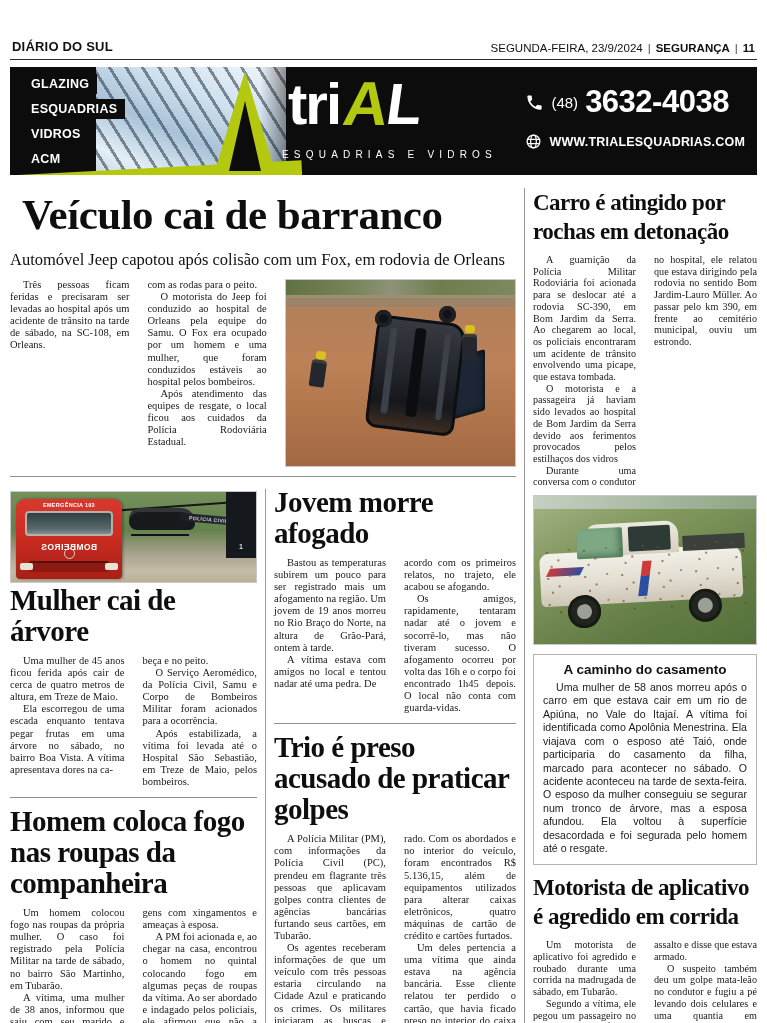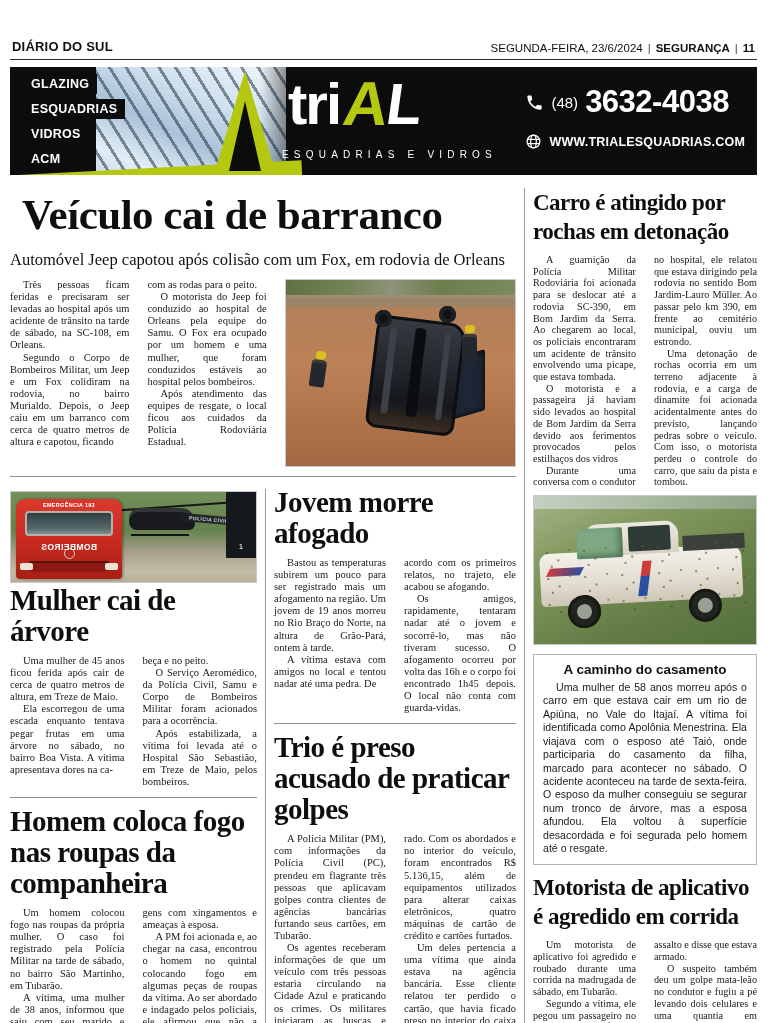--- a/index.html
+++ b/index.html
@@ -150,21 +150,21 @@
   .pp-wheel .rim{position:absolute;inset:9px;background:#9aa095;border-radius:50%;}
   .pp-wh1{left:26px;bottom:-5px;} .pp-wh2{right:26px;bottom:-5px;}
 </style>
 </head>
 <body>
 
 <div class="page">
 
   <div class="topbar">
     <span class="paper">DIÁRIO DO SUL</span>
-    <span class="meta"><span>SEGUNDA-FEIRA, 23/6/2024</span><span class="sep">|</span><b>SEGURANÇA</b><span class="sep">|</span><b>11</b></span>
+    <span class="meta"><span>SEGUNDA-FEIRA, 23/9/2024</span><span class="sep">|</span><b>SEGURANÇA</b><span class="sep">|</span><b>11</b></span>
   </div>
 
   <div class="banner">
     <div class="b-photo">
         <div class="glass"></div>
       </div>
     <div class="b-fade"></div>
     <div class="b-wedge"></div>
     <div class="b-tags">
       <span class="b-tag">GLAZING</span>
@@ -204,21 +204,20 @@
   <div class="content">
 
     <div class="main-area">
 
       <div>
         <h1 class="headline h-main">Veículo cai de barranco</h1>
         <div class="subtitle">Automóvel Jeep capotou após colisão com um Fox, em rodovia de Orleans</div>
         <div class="art-body">
           <div class="bcol">
             <p>Três pessoas ficam feridas e precisaram ser levadas ao hospital após um acidente de trânsito na tarde de sábado, na SC-108, em Orleans.</p>
-            <p>Segundo o Corpo de Bombeiros Militar, um Jeep e um Fox colidiram na rodovia, no bairro Murialdo. Depois, o Jeep caiu em um barranco com cerca de quatro metros de altura e capotou, ficando</p>
           </div>
           <div class="bcol">
             <p class="cont">com as rodas para o peito.</p>
             <p>O motorista do Jeep foi conduzido ao hospital de Orleans pela equipe do Samu. O Fox era ocupado por um homem e uma mulher, que foram conduzidos estáveis ao hospital pelos bombeiros.</p>
             <p>Após atendimento das equipes de resgate, o local ficou aos cuidados da Polícia Rodoviária Estadual.</p>
           </div>
           <div class="photo photo-crash">
             <div class="pc-veg"></div>
             <div class="pc-track"></div>
             <div class="pc-door"></div>
@@ -338,21 +337,20 @@
       <div>
         <h2 class="headline h2-sm">Carro é atingido por rochas em detonação</h2>
         <div class="art-body">
           <div class="bcol">
             <p>A guarnição da Polícia Militar Rodoviária foi acionada para se deslocar até a rodovia SC-390, em Bom Jardim da Serra. Ao chegarem ao local, os policiais encontraram um acidente de trânsito envolvendo uma picape, que estava tombada.</p>
             <p>O motorista e a passageira já haviam sido levados ao hospital de Bom Jardim da Serra devido aos ferimentos provocados pelos estilhaços dos vidros</p>
             <p>Durante uma conversa com o condutor</p>
           </div>
           <div class="bcol">
             <p class="cont">no hospital, ele relatou que estava dirigindo pela rodovia no sentido Bom Jardim-Lauro Müller. Ao passar pelo km 390, em frente ao cemitério municipal, ouviu um estrondo.</p>
-            <p>Uma detonação de rochas ocorria em um terreno adjacente à rodovia, e a carga de dinamite foi acionada acidentalmente antes do previsto, lançando pedras sobre o veículo. Com isso, o motorista perdeu o controle do carro, que saiu da pista e tombou.</p>
           </div>
         </div>
       </div>
 
       <div class="photo photo-pickup">
         <div class="pp-top"></div>
         <div class="pp-truck">
           <div class="pp-body"></div>
           <div class="pp-cab"></div>
           <div class="pp-tarp"></div>

